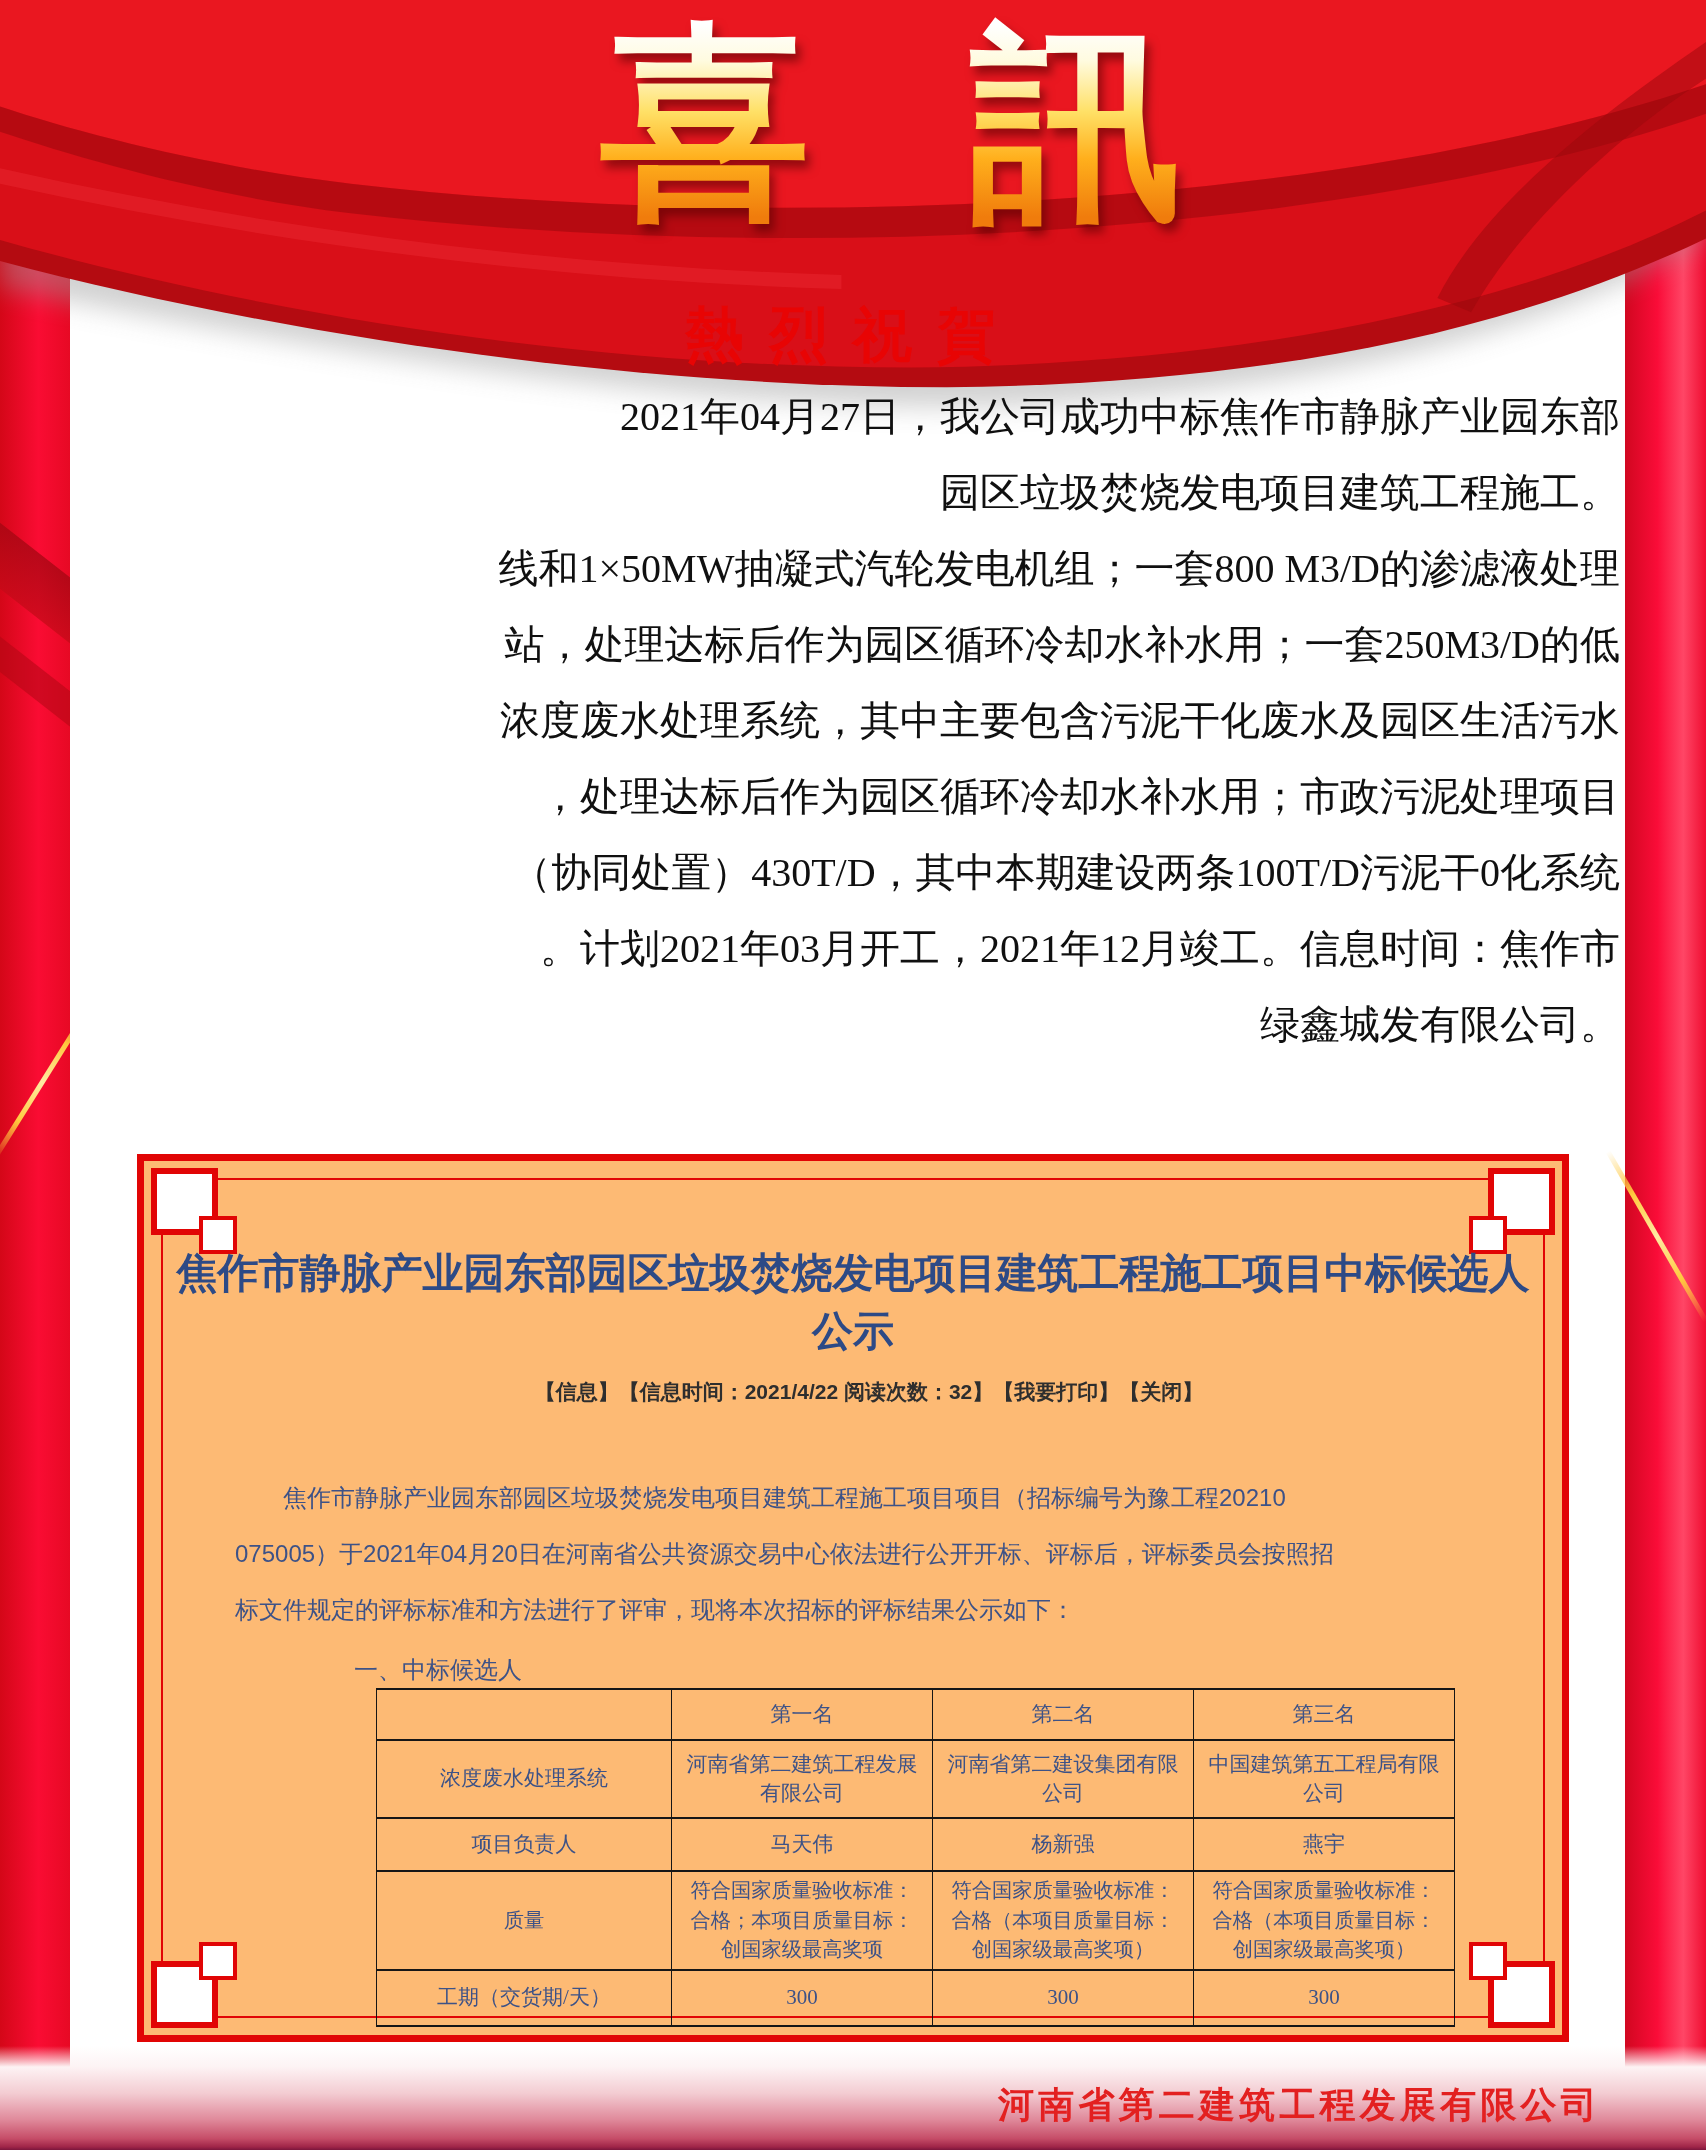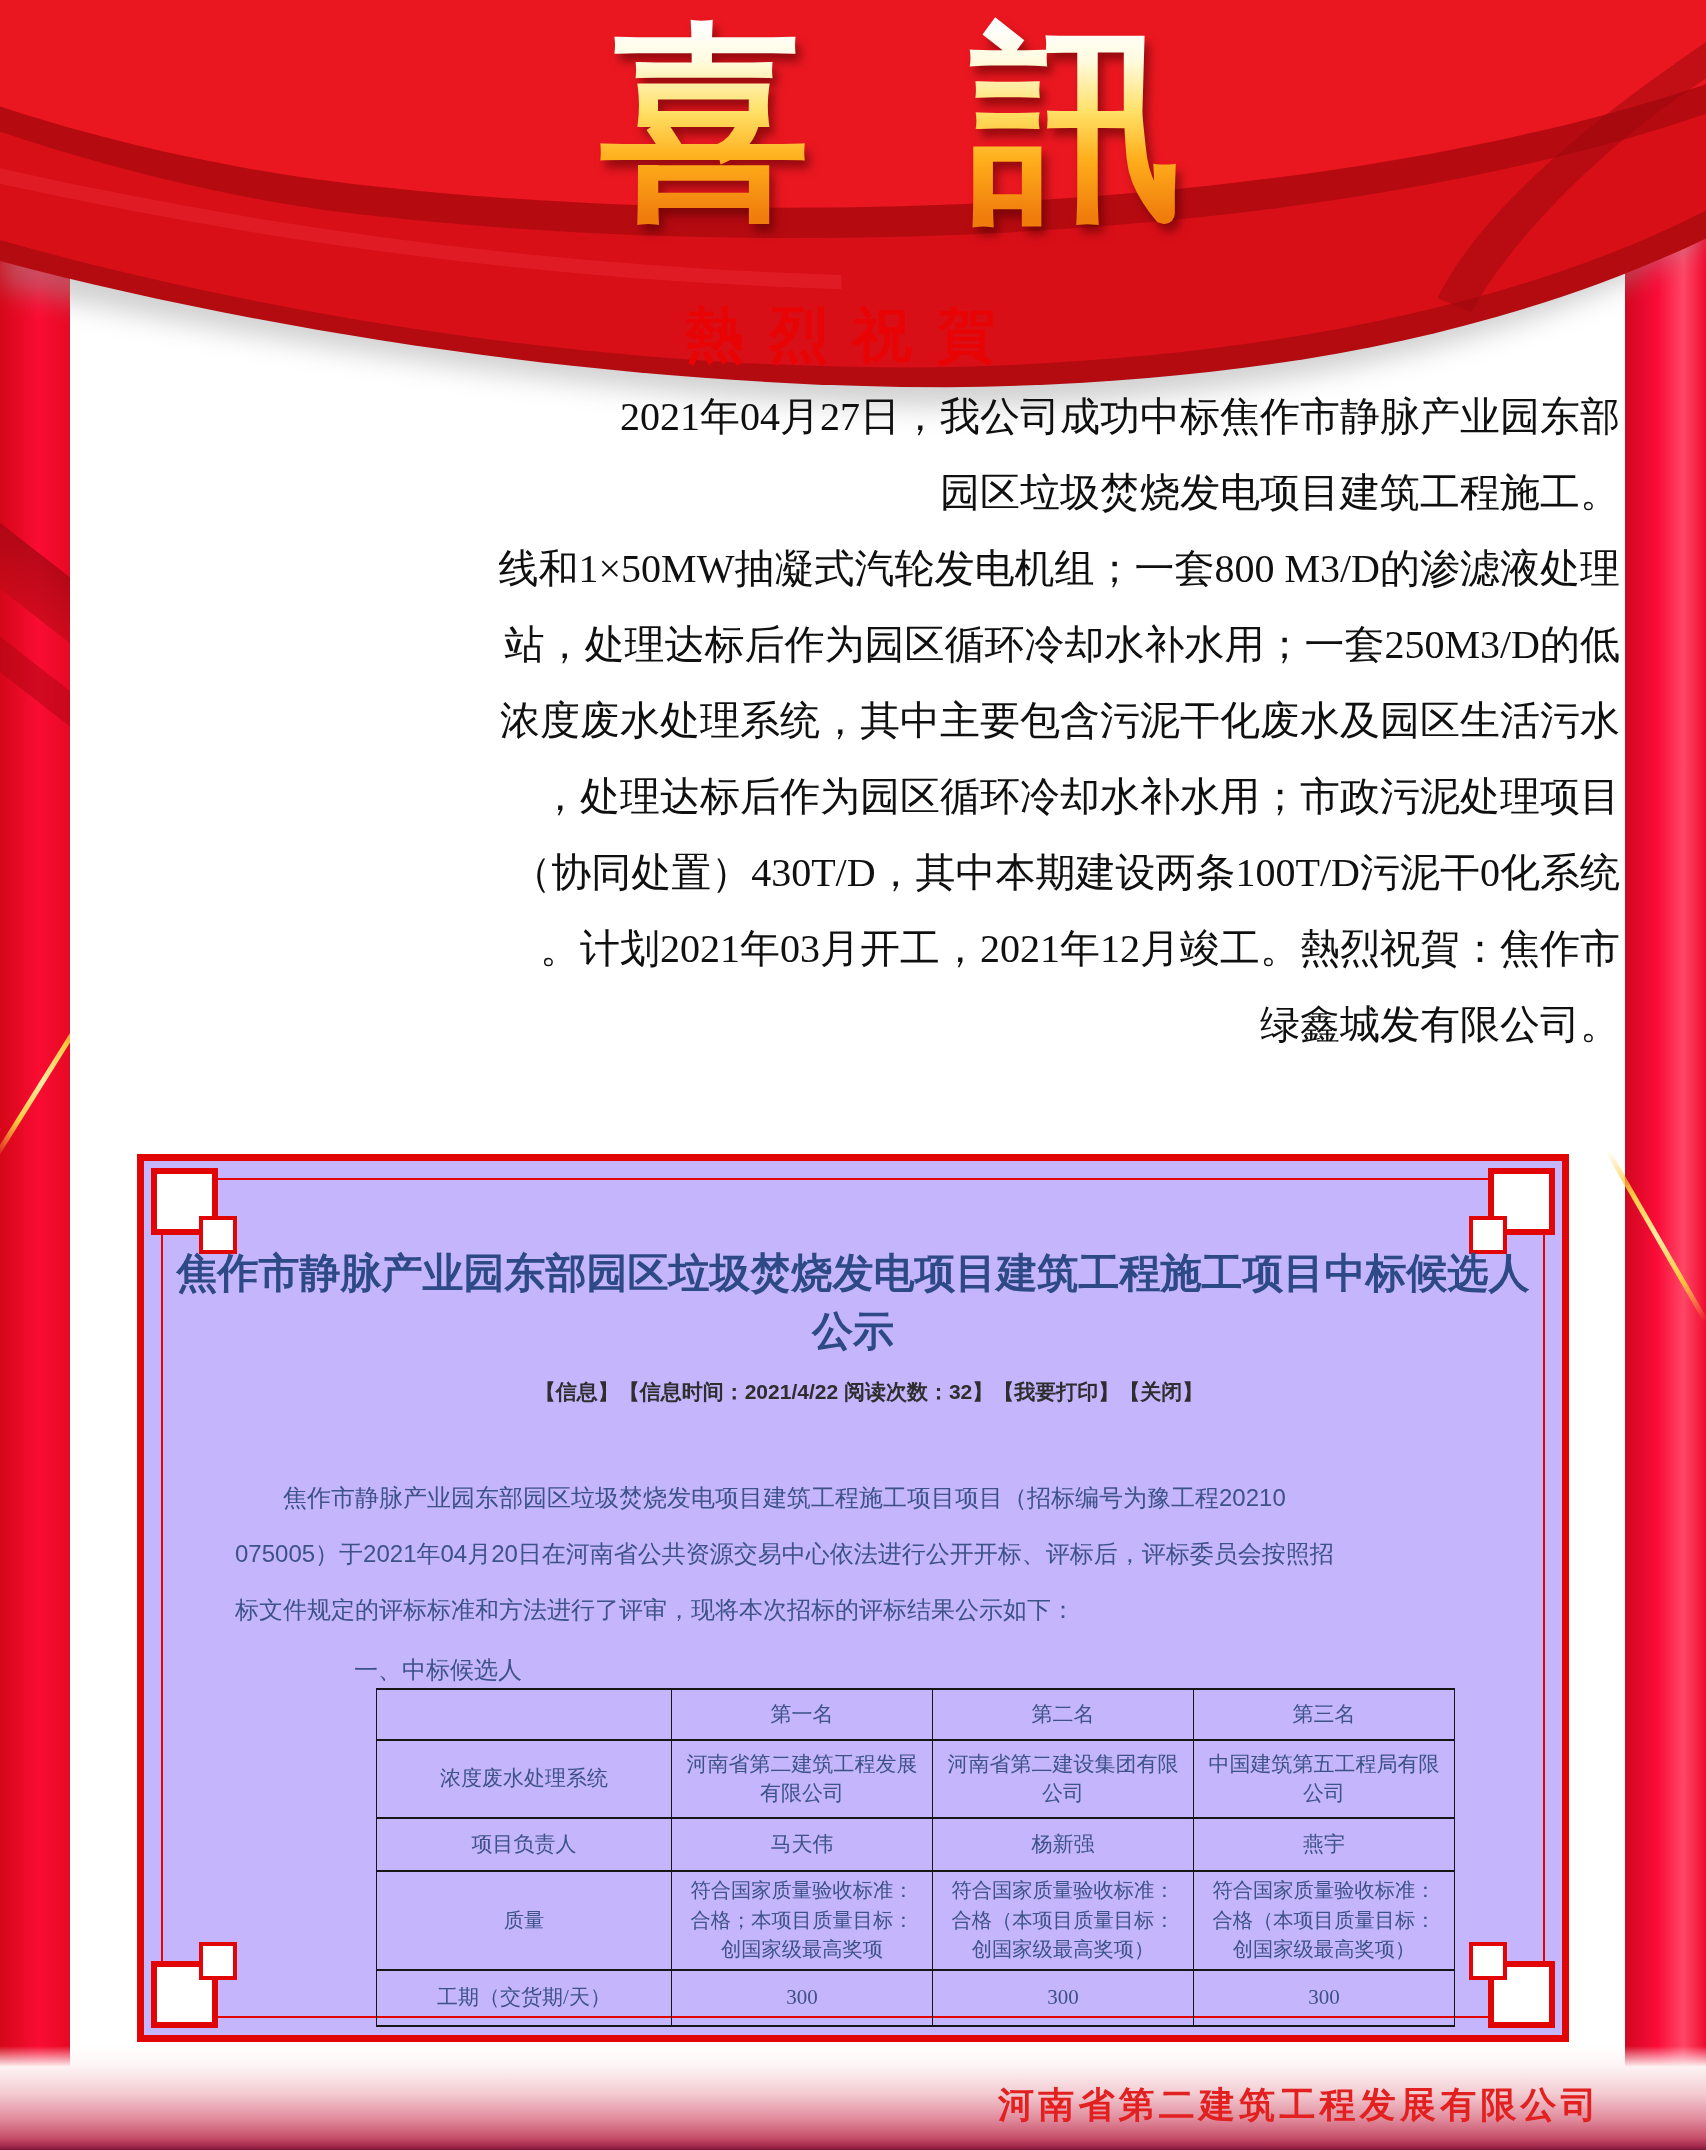--- a/index.html
+++ b/index.html
@@ -42,21 +42,21 @@
     font-size:59px;font-weight:bold;color:#e80404;letter-spacing:25px;
     font-family:"Liberation Serif",serif;}
 
   
   .body-text{position:absolute;top:379px;left:112px;width:1508px;
     font-size:40px;line-height:76px;color:#101010;text-align:right;}
   .body-text .tline{white-space:nowrap;}
 
   
   .frame{position:absolute;left:137px;top:1154px;width:1418px;height:874px;
-    border:7px solid #e10505;background:#c4b5fd;}
+    border:7px solid #e10505;background:#fdba74;}
   .frame-inner{position:absolute;left:17px;top:17px;right:17px;bottom:17px;
     border:2.8px solid #e10505;pointer-events:none;}
   .corner{position:absolute;width:112px;height:112px;}
   .corner .sq-a{position:absolute;left:14px;top:14px;width:55px;height:55px;
     border:6.3px solid #e10505;background:#ffffff;}
   .corner .sq-b{position:absolute;left:62px;top:62px;width:29.5px;height:29.5px;
     border:4.9px solid #e10505;background:#ffffff;}
   .corner.tl{left:-7px;top:-7px;}
   .corner.tr{right:-7px;top:-7px;transform:scaleX(-1);}
   .corner.bl{left:-7px;bottom:-7px;transform:scaleY(-1);}
@@ -140,21 +140,21 @@
   <div class="congrats">熱烈祝賀</div>
 
   <div class="body-text">
       <div class="tline">　　2021年04月27日，我公司成功中标焦作市静脉产业园东部</div>
       <div class="tline">园区垃圾焚烧发电项目建筑工程施工。</div>
       <div class="tline">线和1×50MW抽凝式汽轮发电机组；一套800 M3/D的渗滤液处理</div>
       <div class="tline">站，处理达标后作为园区循环冷却水补水用；一套250M3/D的低</div>
       <div class="tline">浓度废水处理系统，其中主要包含污泥干化废水及园区生活污水</div>
       <div class="tline">，处理达标后作为园区循环冷却水补水用；市政污泥处理项目</div>
       <div class="tline">（协同处置）430T/D，其中本期建设两条100T/D污泥干0化系统</div>
-      <div class="tline">。计划2021年03月开工，2021年12月竣工。熱烈祝賀：焦作市</div>
+      <div class="tline">。计划2021年03月开工，2021年12月竣工。信息时间：焦作市</div>
       <div class="tline">绿鑫城发有限公司。</div>
     </div>
 
   <div class="frame">
     <div class="frame-inner"></div>
     <div class="corner tl">
         <div class="sq-a"></div>
         <div class="sq-b"></div>
       </div>
     <div class="corner tr">

